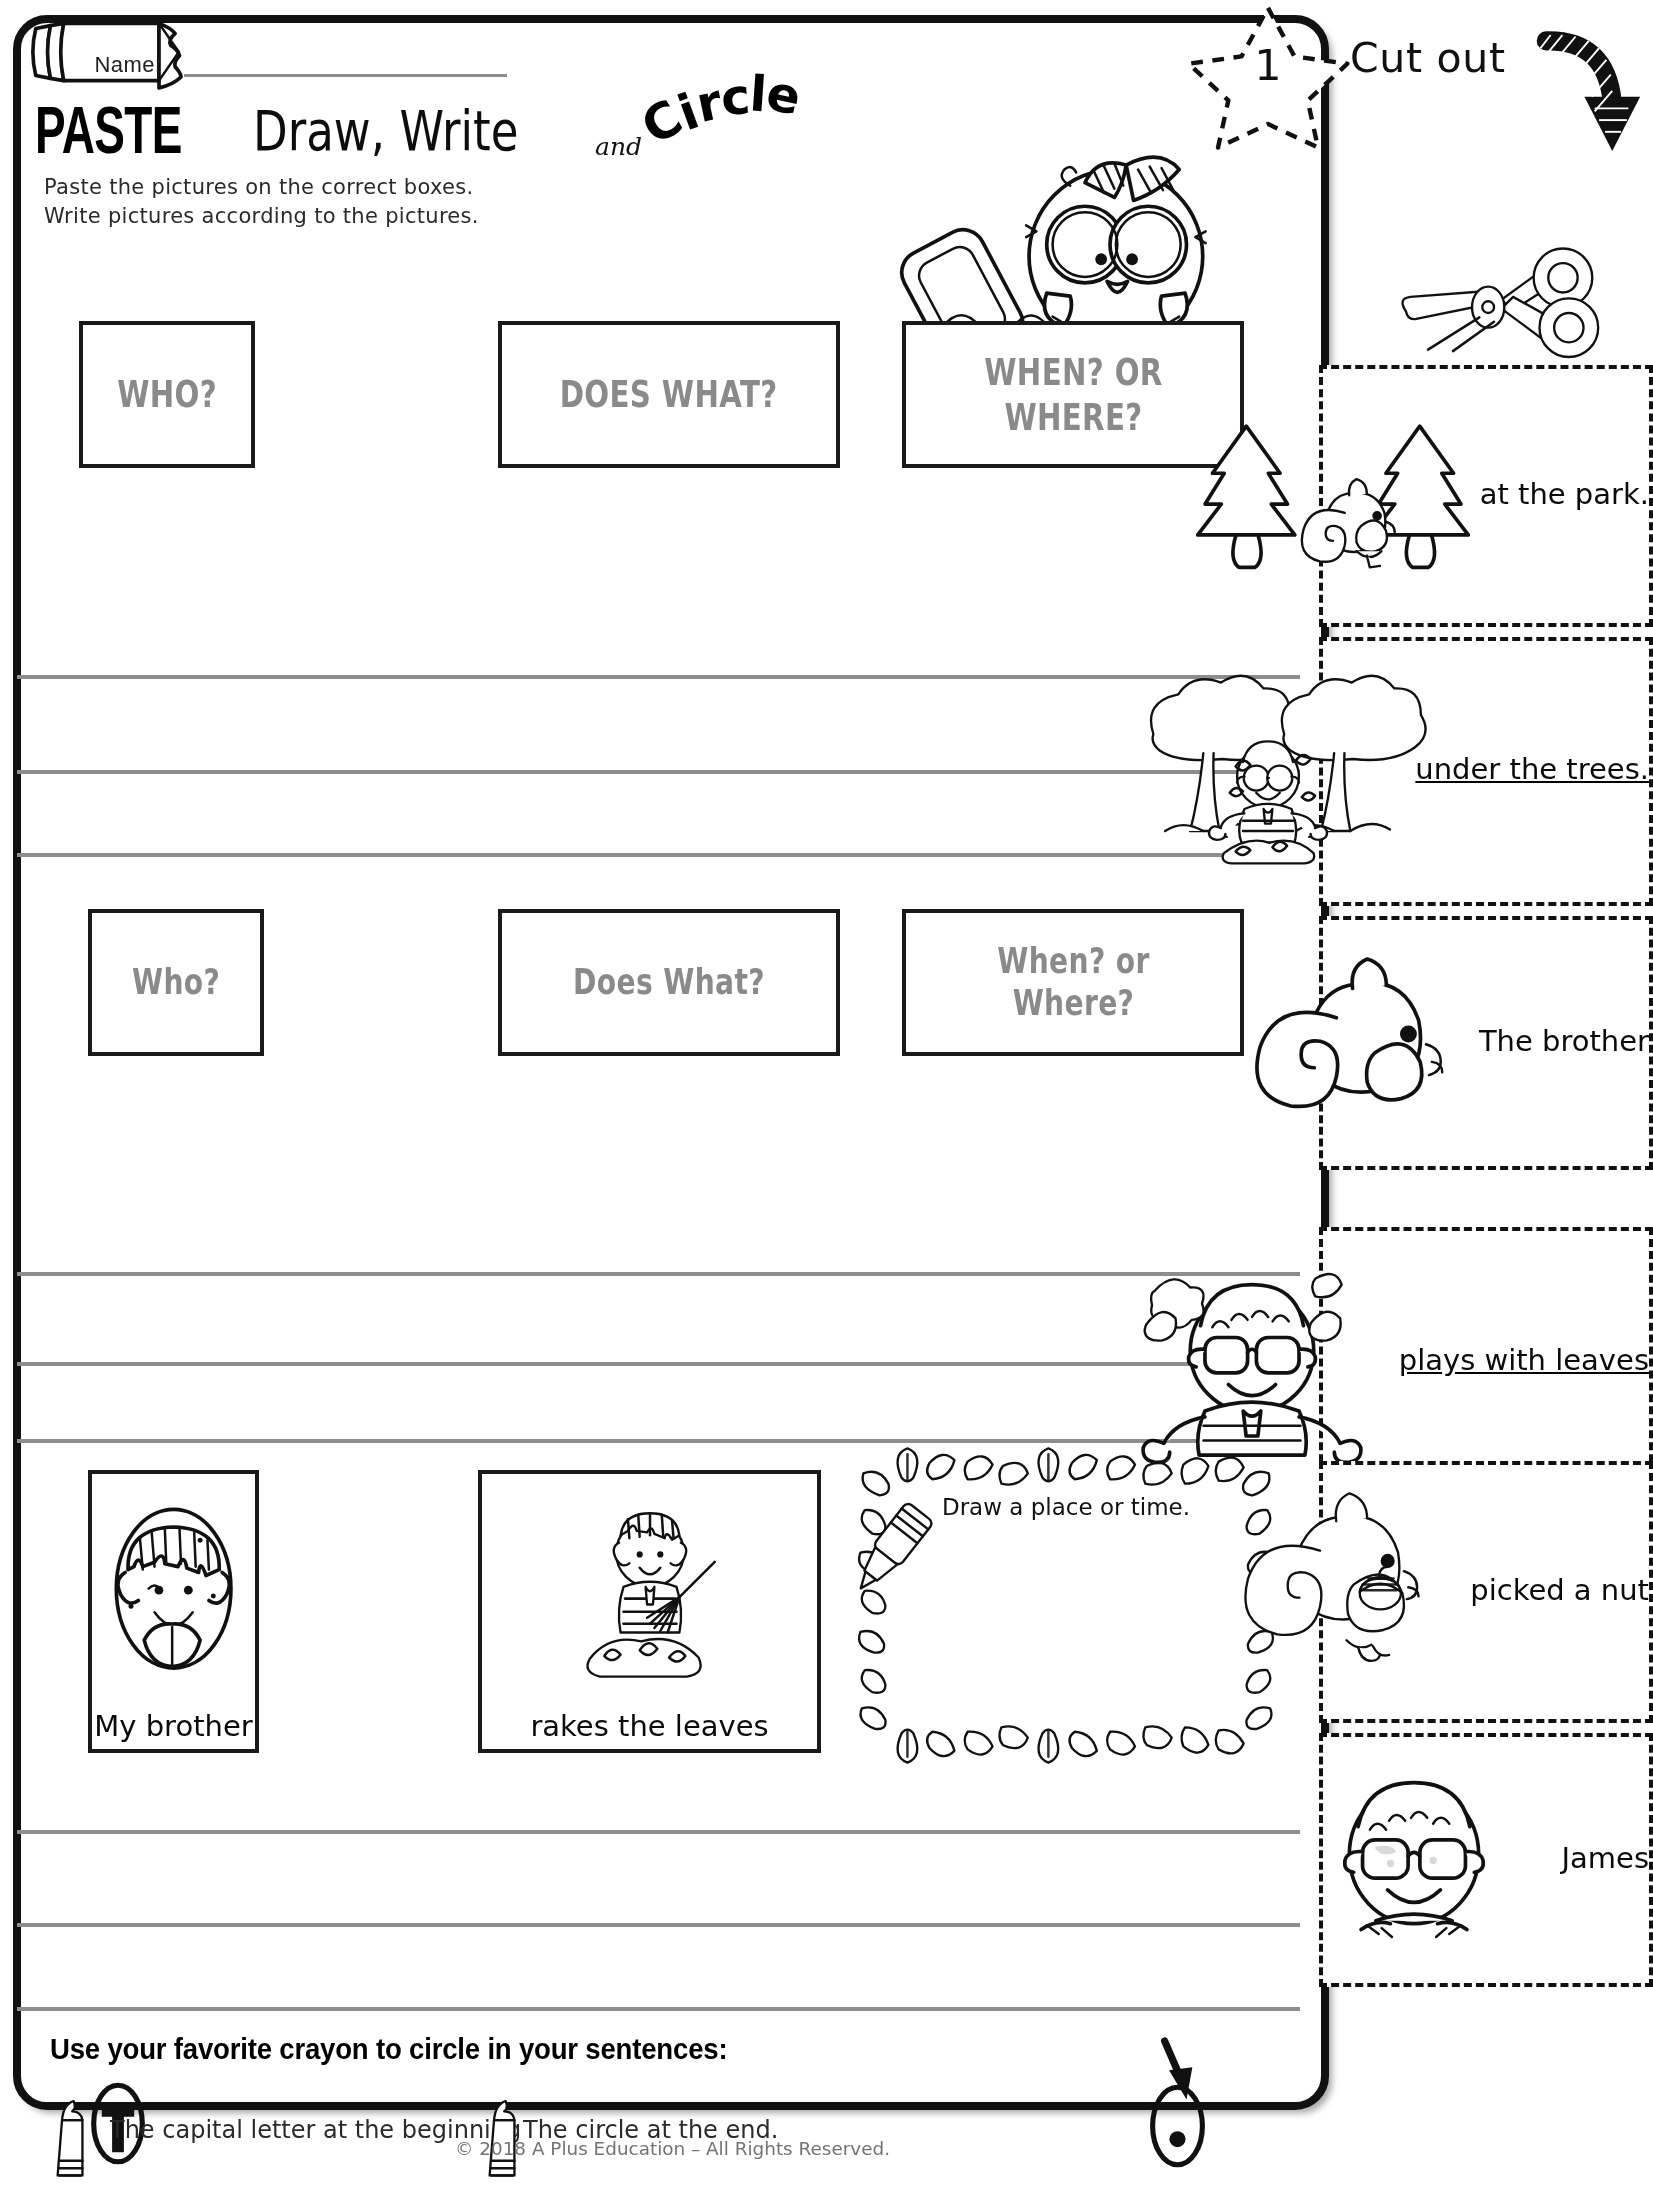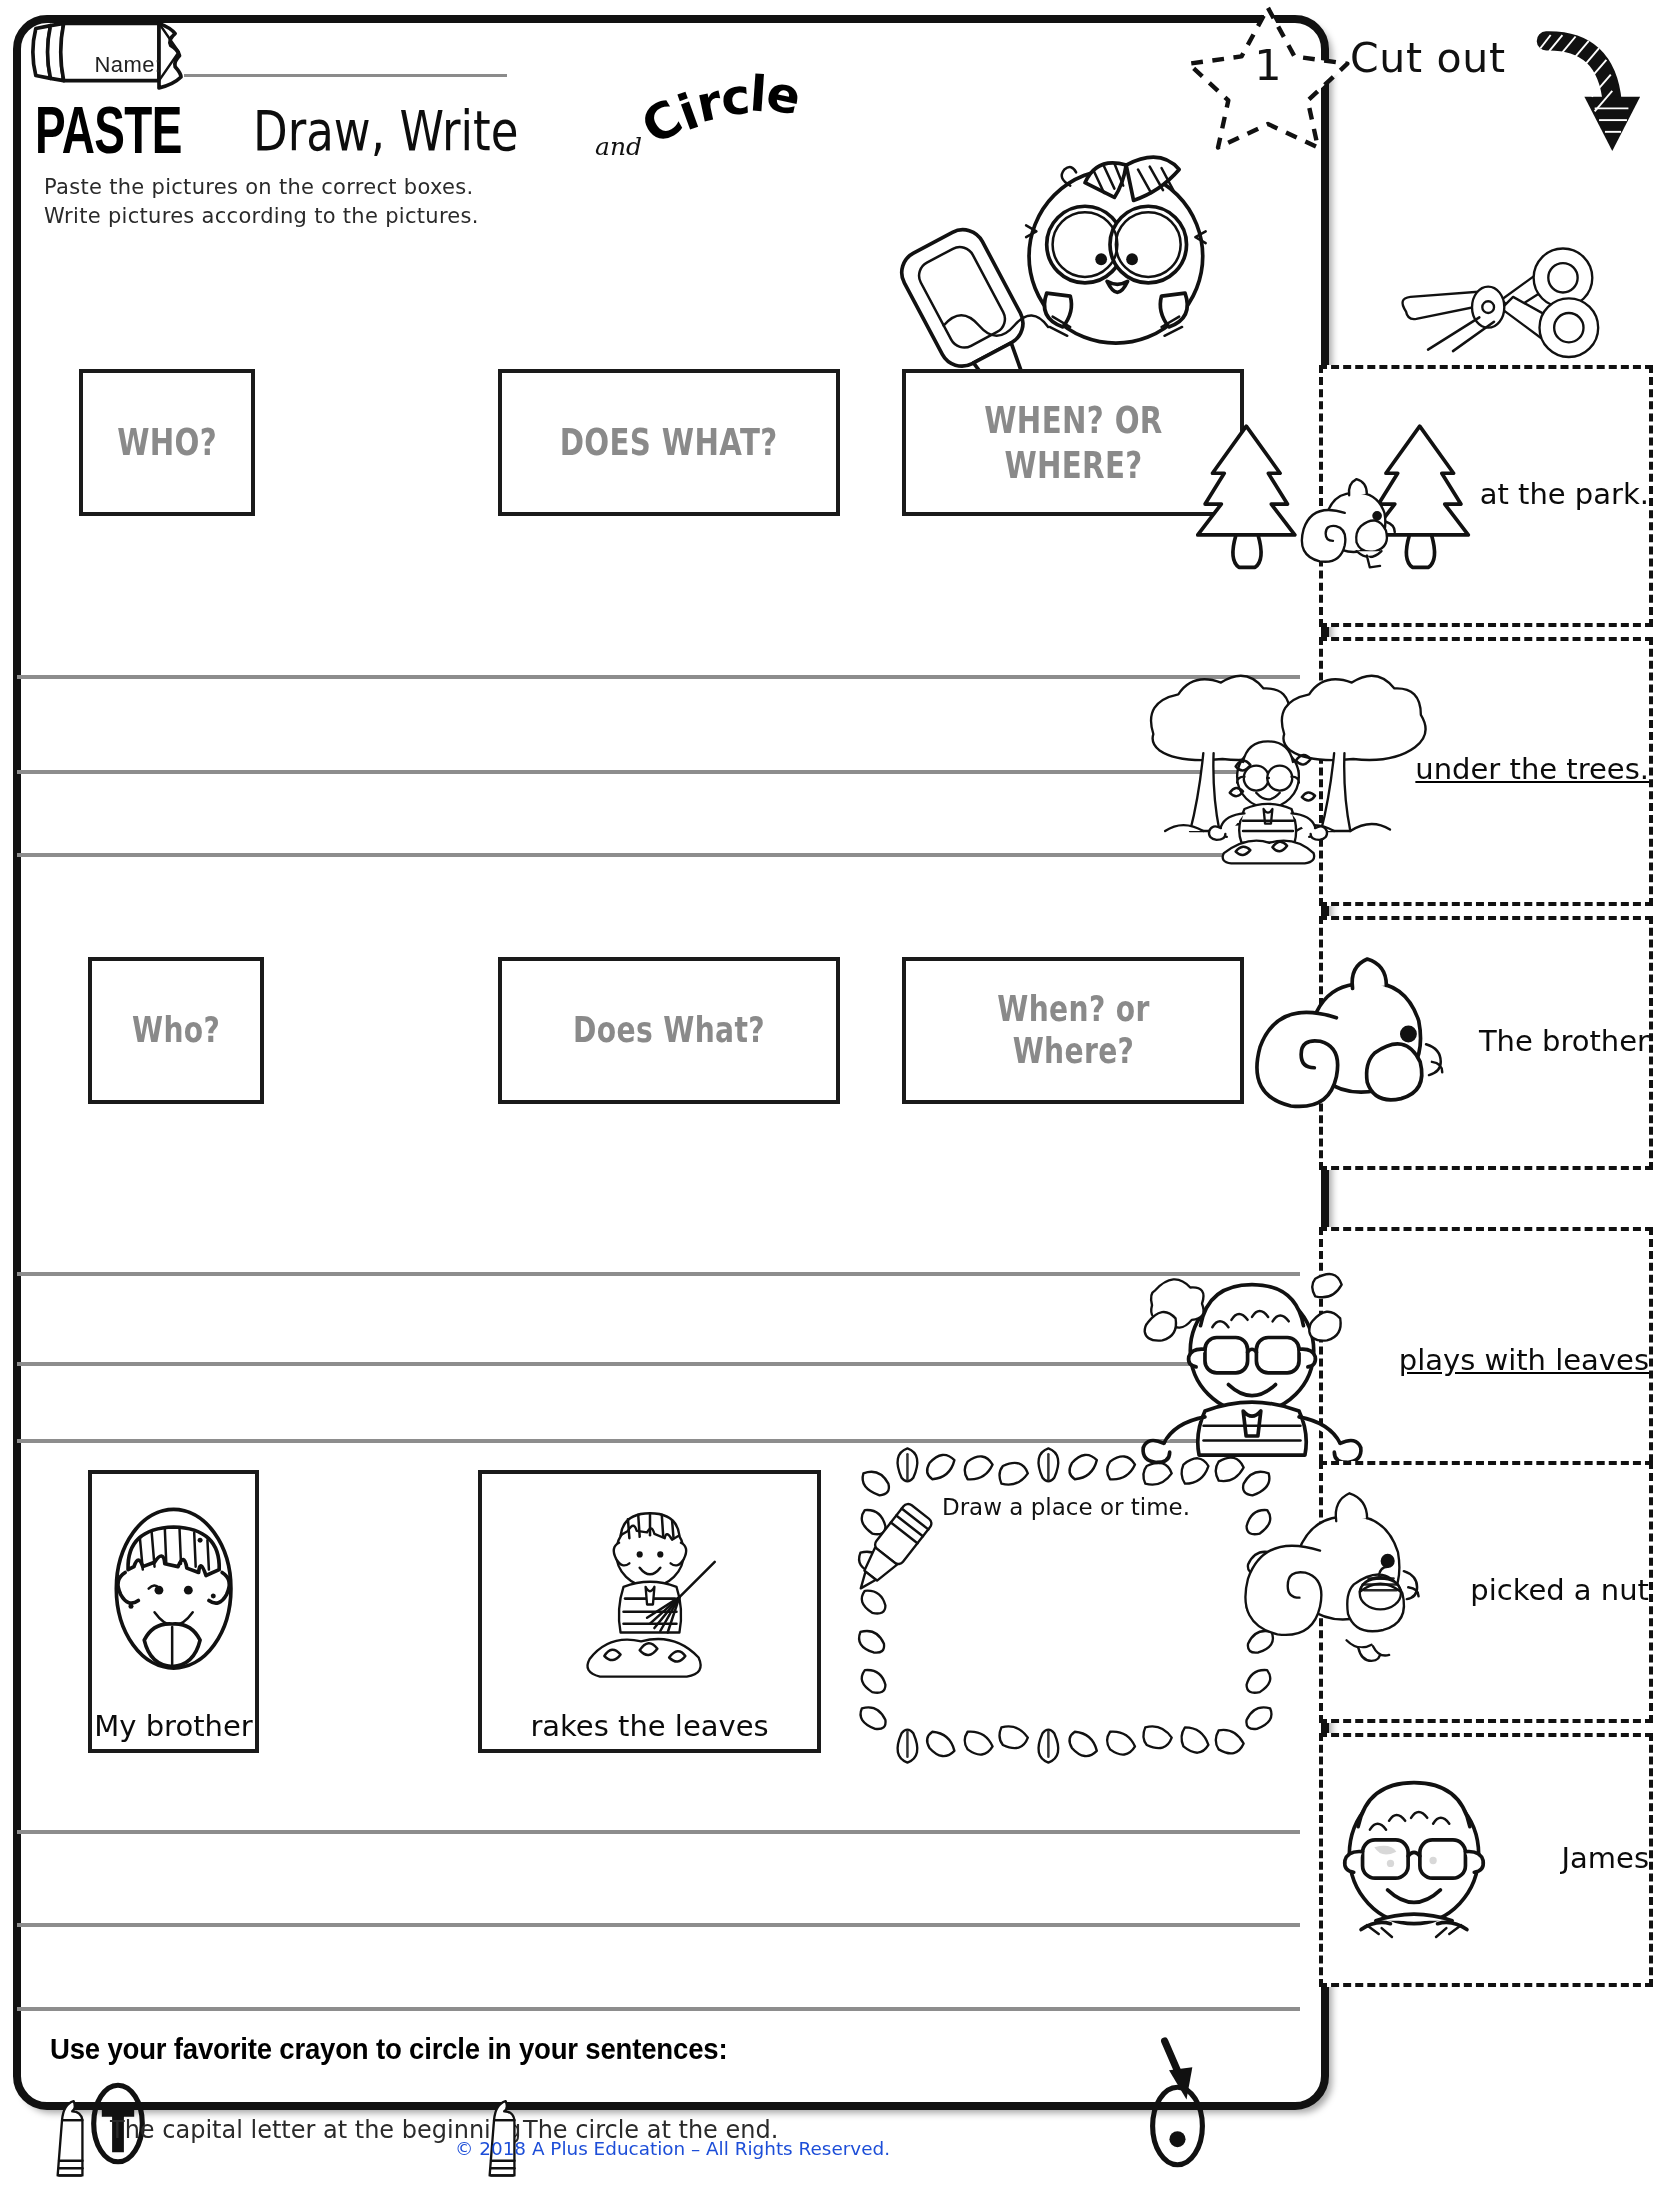--- a/index.html
+++ b/index.html
@@ -76,21 +76,20 @@
     letter-spacing: 0.3px;
   }
 
   
   .pbox {
     position: absolute;
     border: 4.4px solid #1a1a1a;
     background: #fff;
     display: flex; align-items: center; justify-content: center;
     text-align: center;
-    margin-top: 48px;
   }
   .pbox-label {
     color: #8a8a8a;
     font-weight: 700;
     font-family: "DejaVu Sans", sans-serif;
     line-height: 1.18;
   }
   .cap-style  { font-size: 34px; transform: scaleX(0.86) scaleY(1.12); letter-spacing: 0.4px; }
   .low-style  { font-size: 32px; transform: scaleX(0.88) scaleY(1.1); letter-spacing: 0.4px; }
 
@@ -121,21 +120,21 @@
     font-size: 29px; font-weight: 800; color: #000;
     font-family: "Liberation Sans", sans-serif;
     transform: scaleX(0.95); transform-origin: left top;
     letter-spacing: -0.2px;
   }
   .bot-item { position: absolute; font-size: 24px; color: #2a2a2a; font-family: "DejaVu Sans", sans-serif; }
 
   
   .footer {
     position: absolute; left: 0; top: 2138px; width: 1345px; text-align: center;
-    font-size: 18.4px; color: #1d4ed8; font-family: "DejaVu Sans", sans-serif;
+    font-size: 18.4px; color: #737373; font-family: "DejaVu Sans", sans-serif;
   }
 
   
   .cutout-head {
     position: absolute; left: 1350px; top: 34px;
     font-size: 41px; color: #111; font-family: "DejaVu Sans", sans-serif;
     letter-spacing: 0.7px;
   }
   .cut-card {
     position: absolute; left: 1319px; width: 334px;

